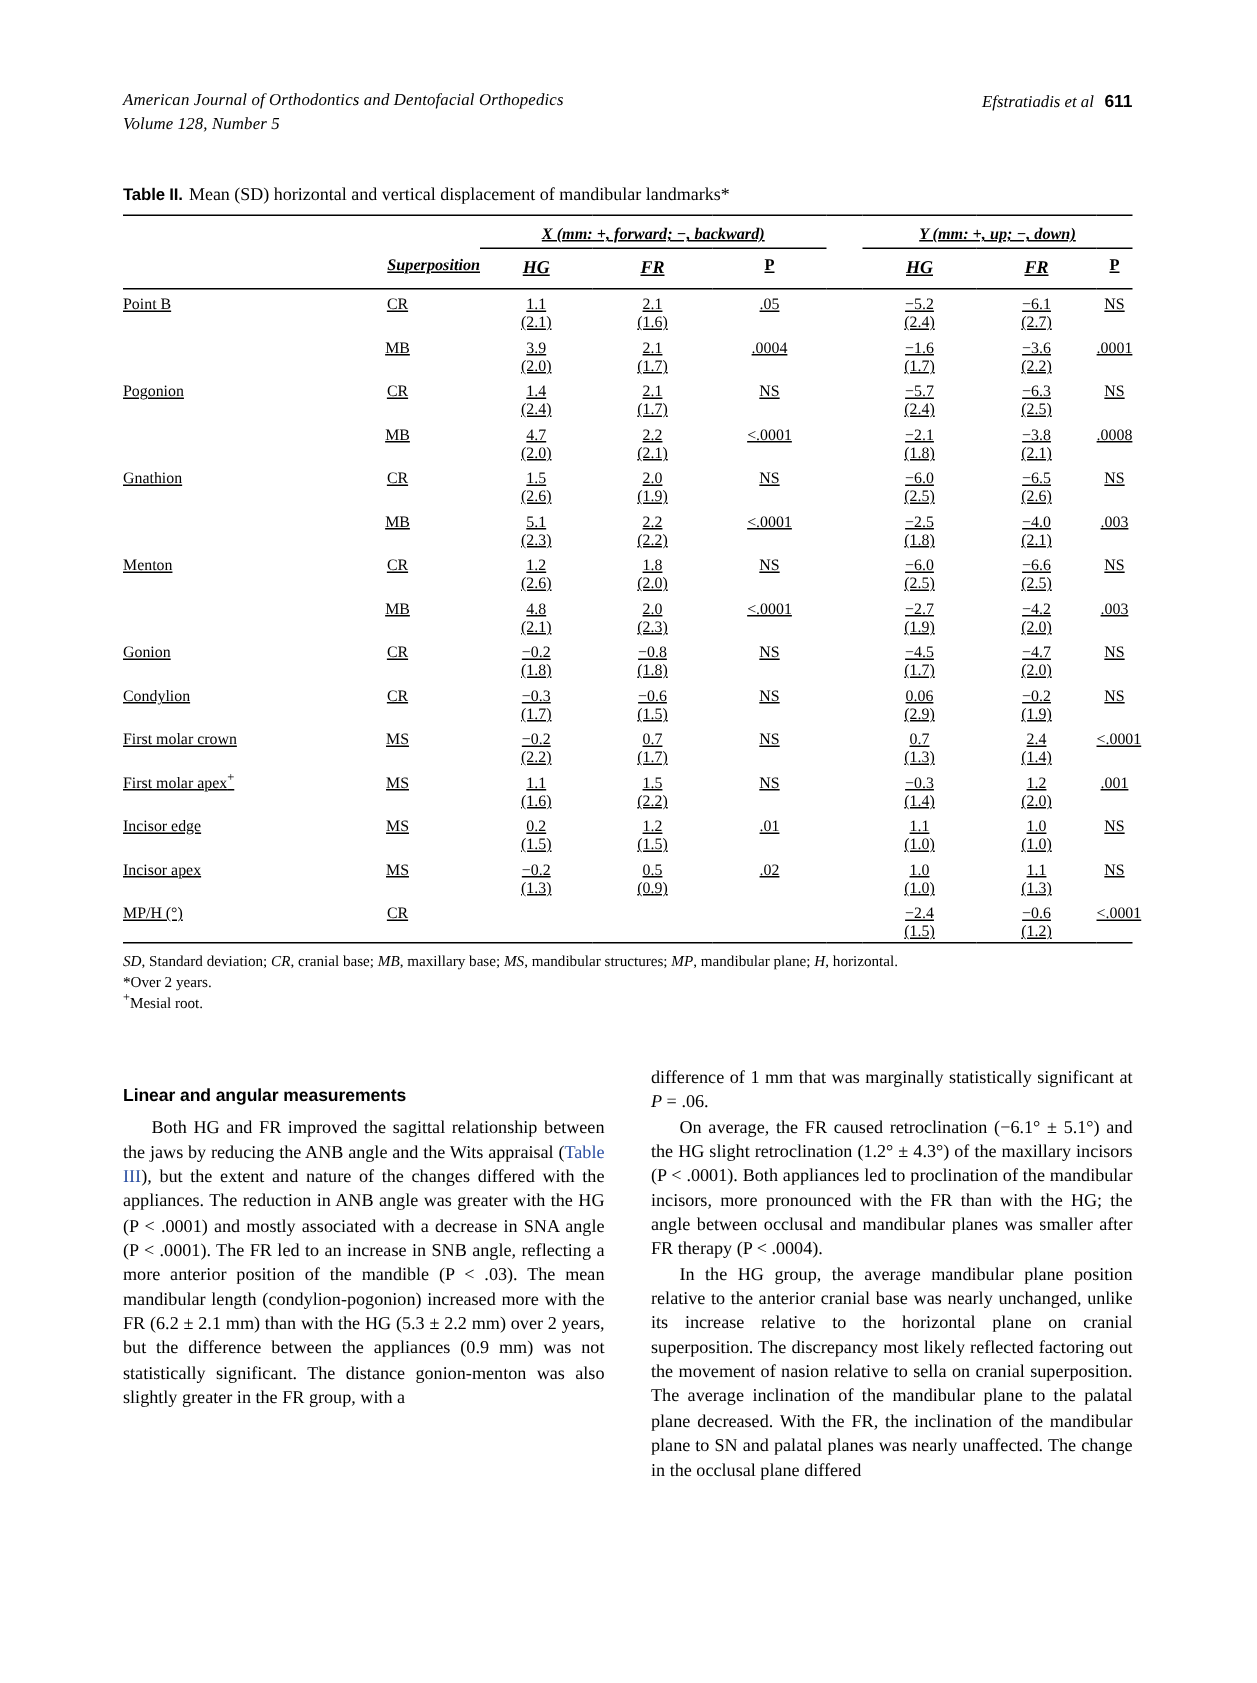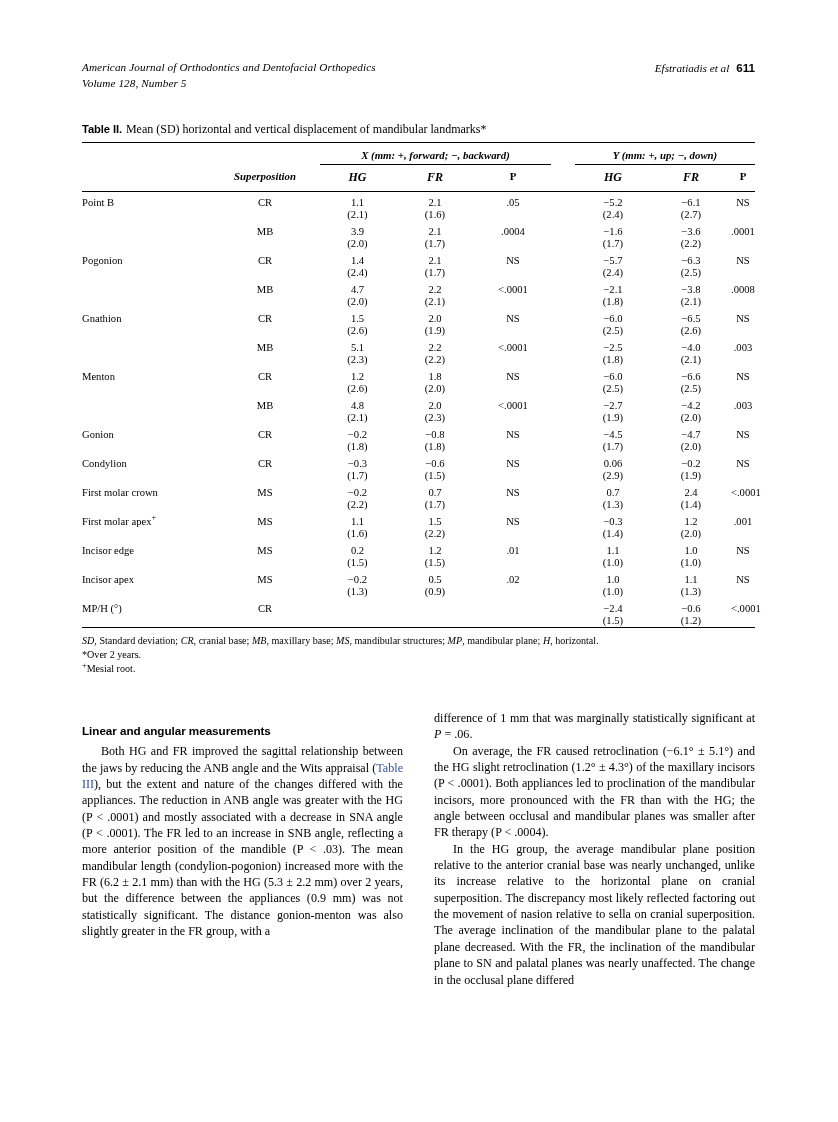--- a/index.html
+++ b/index.html
@@ -78,20 +78,21 @@
     font-family: Liberation Serif, serif;
     font-size: 12px;
     margin-left: 4px;
   }
 
   table.data {
     border-collapse: collapse;
     width: 673px;
     table-layout: fixed;
     font-size: 10.6px;
+    text-decoration: underline;
   }
   table.data col.c-land  { width: 128px; }
   table.data col.c-sup   { width: 110px; }
   table.data col.c-xhg   { width: 75px; }
   table.data col.c-xfr   { width: 80px; }
   table.data col.c-xp    { width: 76px; }
   table.data col.c-gap   { width: 24px; }
   table.data col.c-yhg   { width: 76px; }
   table.data col.c-yfr   { width: 80px; }
   table.data col.c-yp    { width: 24px; }
@@ -116,21 +117,21 @@
   .grp-underline { border-bottom: 0.9px solid #000; }
 
   .sub-head {
     text-align: center;
     font-style: italic;
     font-size: 12px;
     padding-top: 5px !important;
     padding-bottom: 6px !important;
   }
   .sub-head.plain { font-style: normal; font-size: 10.9px; }
-  .sub-head.left-lab { text-align: center; font-style: italic; font-size: 10.8px; }
+  .sub-head.left-lab { text-align: right; font-style: italic; font-size: 10.8px; }
 
   td.landmark {
     text-align: left;
     font-size: 10.6px;
     white-space: nowrap;
     padding-top: 5px !important;
   }
   td.sup {
     text-align: center;
     font-size: 10.6px;

